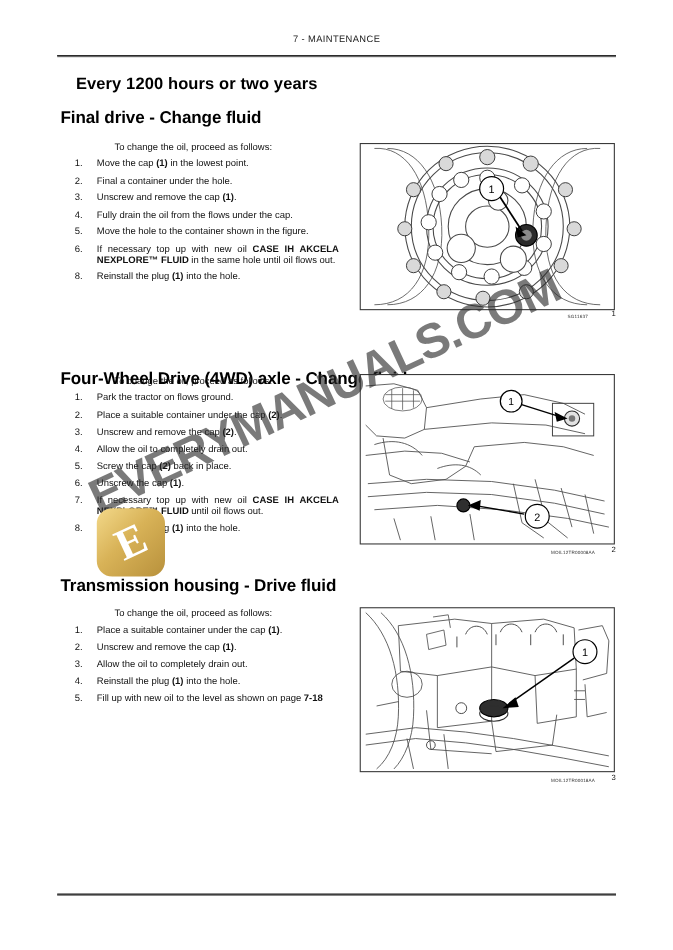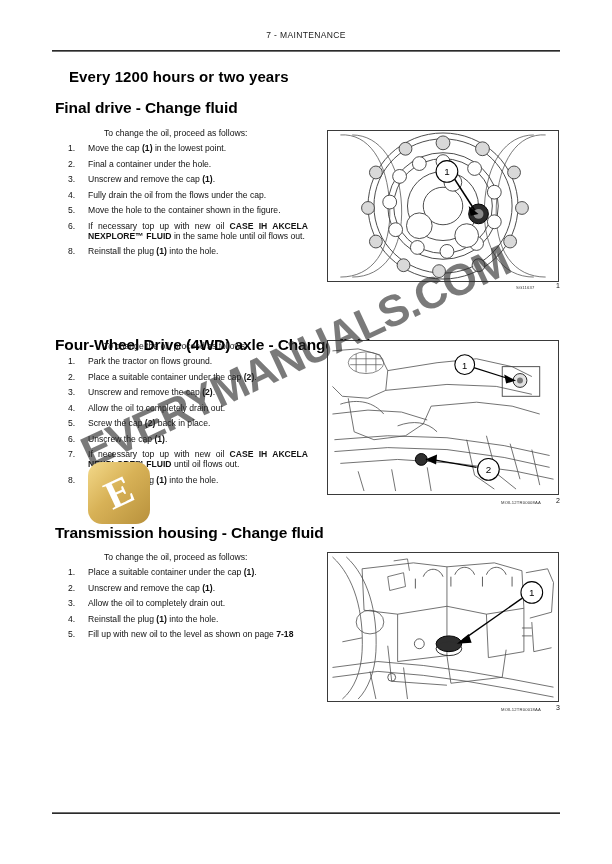--- a/index.html
+++ b/index.html
@@ -309,21 +309,21 @@
       <text x="138" y="28" font-family="Liberation Sans, sans-serif" font-size="9.5" text-anchor="middle" fill="#000">1</text>
       <line x1="150" y1="128" x2="104" y2="120" stroke="#000" stroke-width="1.3"></line>
       <polygon points="98,120 110,115 109,125" fill="#000"></polygon>
       <circle cx="162" cy="130" r="11" fill="#fff" stroke="#000" stroke-width="1.1"></circle>
       <text x="162" y="134" font-family="Liberation Sans, sans-serif" font-size="10" text-anchor="middle" fill="#000">2</text>
     </svg>
   </div>
   <div class="fig-caption" style="left:501px; top:500px;">MOIL12TR00008AA</div>
   <div class="fig-number" style="left:556px; top:497px;">2</div>
 
-  <div class="section-title" style="top:524px;">Transmission housing - Change fluid</div>
+  <div class="section-title" style="top:524px;">Transmission housing - Drive fluid</div>
   <div class="intro" style="top:552px;">To change the oil, proceed as follows:</div>
   <ol class="steps" id="steps-2" style="top:567px;">
       <li><span class="num">1.</span><span>Place a suitable container under the cap <b>(1)</b>.</span></li>
       <li><span class="num">2.</span><span>Unscrew and remove the cap <b>(1)</b>.</span></li>
       <li><span class="num">3.</span><span>Allow the oil to completely drain out.</span></li>
       <li><span class="num">4.</span><span>Reinstall the plug <b>(1)</b> into the hole.</span></li>
       <li><span class="num">5.</span><span>Fill up with new oil to the level as shown on page <b>7-18</b></span></li>
     </ol>
 
   <div class="figure" style="left:327px; top:552px; width:232px; height:150px;">

